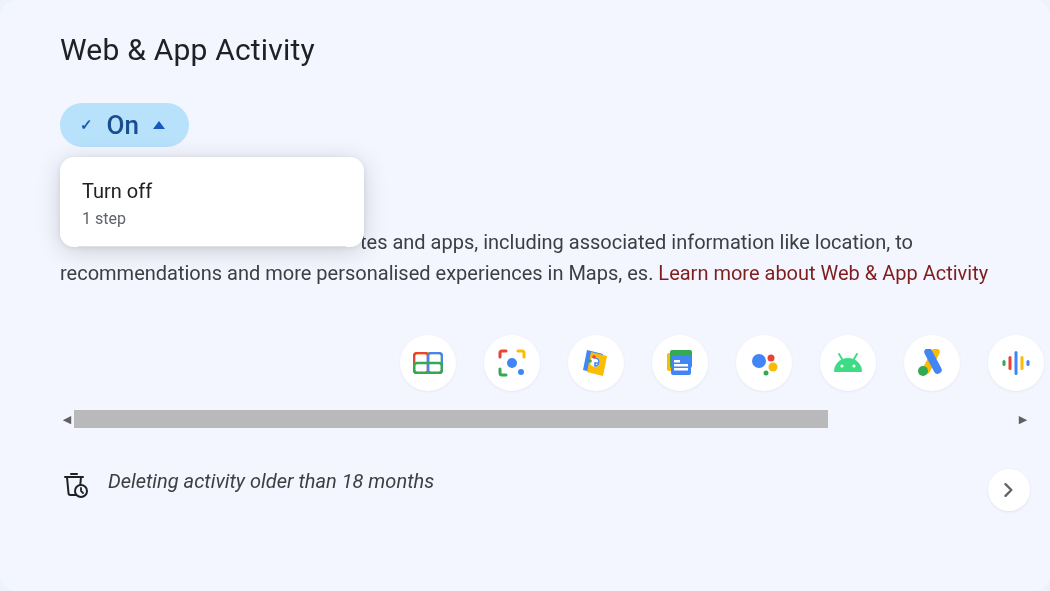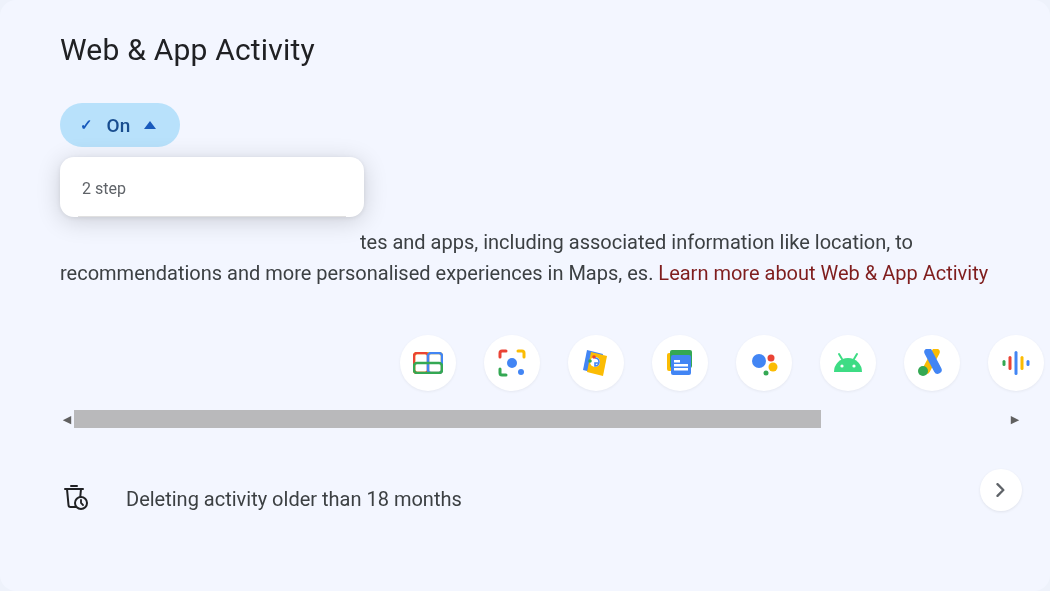--- a/index.html
+++ b/index.html
@@ -8,21 +8,21 @@
       background: #eef2fb;
       width: 1050px;
       height: 591px;
       overflow: hidden;
       color: #202124;
     }
     .card {
       background: #f3f6ff;
       border-radius: 16px;
       margin: 0;
-      padding: 24px 28px 32px 60px;
+      padding: 24px 20px 32px 60px;
       min-height: 591px;
       position: relative;
     }
     .page-title {
       font-size: 30px;
       font-weight: 400;
       color: #202124;
       margin-top: 8px;
       margin-bottom: 36px;
       letter-spacing: 0.2px;
@@ -41,21 +41,21 @@
       gap: 14px;
       cursor: pointer;
       user-select: none;
     }
     .pill .check {
       color: #185abc;
       font-size: 15px;
       font-weight: 700;
     }
     .pill .label {
-      font-size: 19px;
+      font-size: 26px;
       color: #184d8f;
       font-weight: 500;
     }
     .pill .caret {
       width: 0; height: 0;
       border-left: 6px solid transparent;
       border-right: 6px solid transparent;
       border-bottom: 8px solid #185abc;
     }
     .dropdown {
@@ -145,22 +145,23 @@
       position: absolute;
       left: 0;
       top: 0;
       height: 18px;
       width: 80%;
       background: #b9b9bb;
     }
     .auto-delete-row {
       margin-top: 40px;
       display: flex;
-      align-items: flex-end;
-      gap: 36px;
+      align-items: flex-start;
+      gap: 18px;
+      font-style: italic;
     }
     .trash-icon {
       width: 30px; height: 30px;
       display: inline-flex;
       align-items: center;
       justify-content: center;
     }
     .auto-delete-text {
       font-size: 20px;
       color: #3c4043;
@@ -187,21 +188,22 @@
 
   <div class="pill-wrap">
     <div class="pill">
       <span class="check">✓</span>
       <span class="label">On</span>
       <span class="caret"></span>
     </div>
 
     <div class="dropdown">
       <div class="dd-item">
-        <div class="dd-sub">2 step</div>
+        <div class="dd-title">Turn off</div>
+        <div class="dd-sub">1 step</div>
       </div>
       <div class="dd-sep"></div>
     </div>
   </div>
 
   <div class="desc-area">
     <span style="display:inline-block;width:300px;"></span><span>tes and apps, including associated information like location, to recommendations and more personalised experiences in Maps, es. </span><a href="#">Learn more about Web &amp; App Activity</a>
   </div>
 
   <div class="icon-row-wrap">

